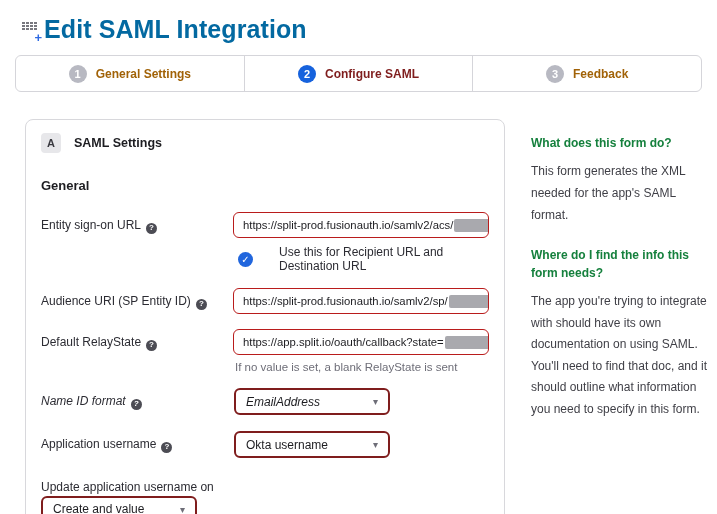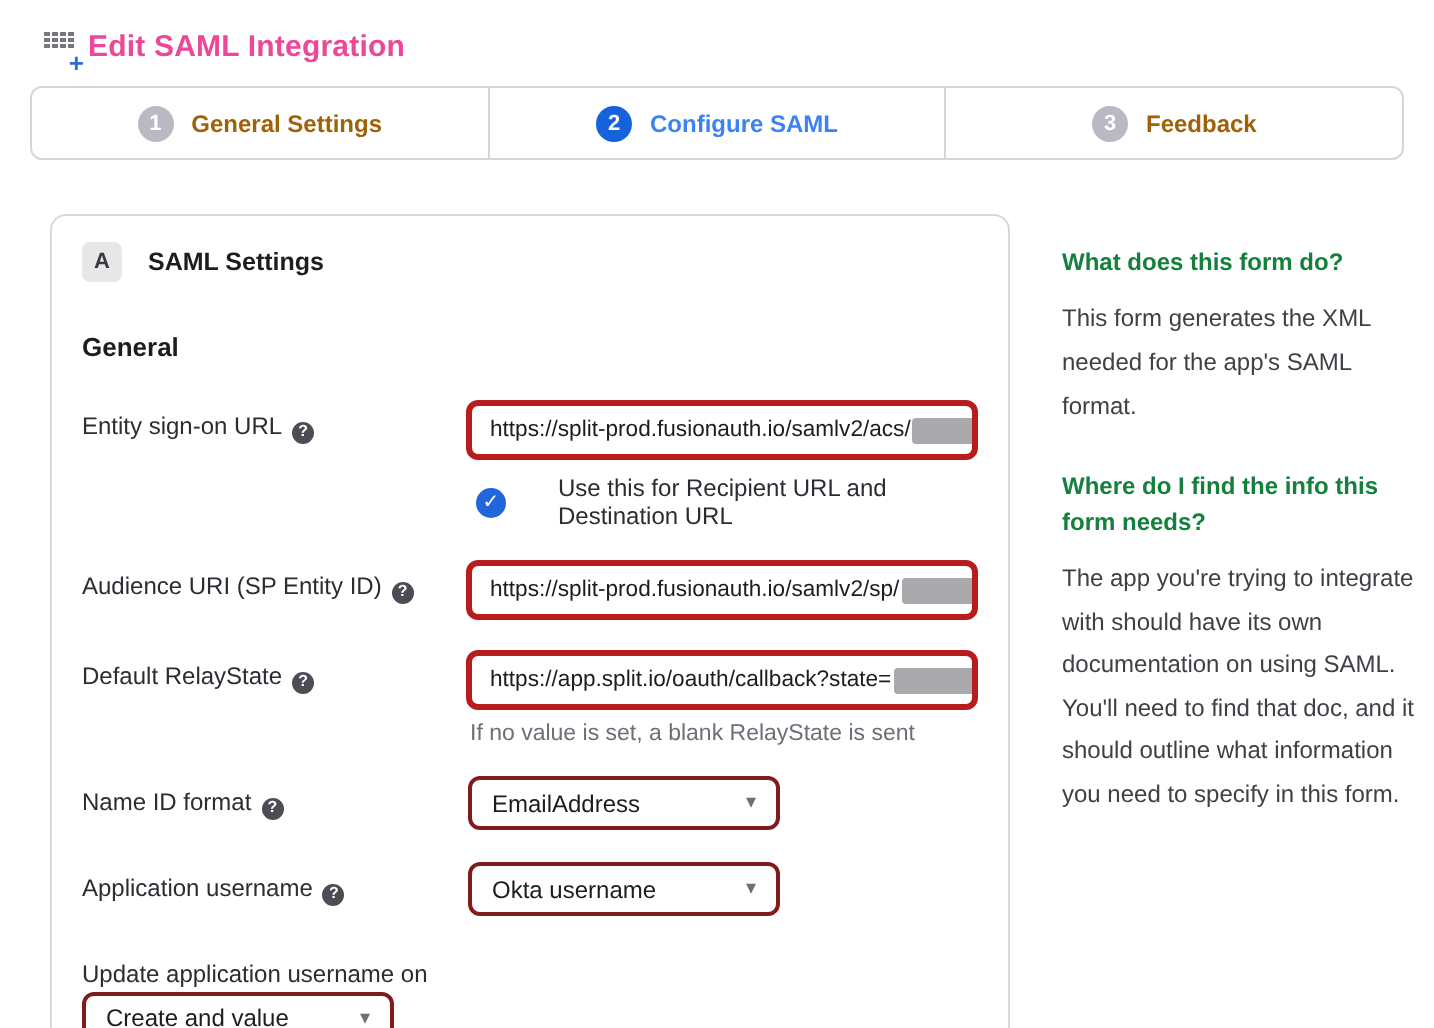--- a/index.html
+++ b/index.html
@@ -6,50 +6,50 @@
   html, body { margin: 0; padding: 0; background: #fff; }
   body { font-family: "Liberation Sans", "DejaVu Sans", sans-serif; }
   .page { width: 717px; height: 514px; position: relative; background: #fff; overflow: hidden; }
 
   
   .header { display: flex; align-items: center; gap: 5px; padding: 15px 22px 11px 22px; }
   .app-icon { width: 17px; height: 16px; position: relative; flex: 0 0 auto; }
   .app-icon .grid { display: grid; grid-template-columns: repeat(4, 3px); grid-auto-rows: 2px; gap: 1px; }
   .app-icon .grid span { background: #77777e; }
   .app-icon .plus { position: absolute; right: -3px; bottom: -6px; color: #2f6ae2; font-weight: 700; font-size: 13px; line-height: 1; }
-  .page-title { font-size: 15px; font-weight: 700; color: #ec4899; margin: 0; letter-spacing: 0.1px; }
+  .page-title { font-size: 25px; font-weight: 700; color: #0369a1; margin: 0; letter-spacing: 0.1px; }
 
   
   .stepper { margin: 0 15px; border: 1px solid #d5d5da; border-radius: 6px; display: flex; height: 37px; background: #fff; }
   .step { flex: 1; display: flex; align-items: center; justify-content: center; gap: 9px; cursor: pointer; }
   .step + .step { border-left: 1px solid #d5d5da; }
   .step-circle { width: 18px; height: 18px; border-radius: 50%; display: flex; align-items: center; justify-content: center;
                  color: #fff; font-size: 11px; font-weight: 700; background: #b8b9c2; flex: 0 0 auto; }
   .step.active .step-circle { background: #1662dd; }
   .step-label { font-size: 12px; font-weight: 700; color: #a16207; }
-  .step.active .step-label { color: #3b82f6; text-align: center; }
+  .step.active .step-label { color: #7f1d1d; text-align: center; }
 
   
   .main { display: flex; padding: 27px 0 0 25px; gap: 26px; align-items: flex-start; }
   .card { width: 480px; border: 1px solid #d8d8dc; border-radius: 8px; padding: 13px 15px; min-height: 420px; background: #fff; }
 
   .card-header { display: flex; align-items: center; gap: 13px; }
   .badge-a { width: 20px; height: 20px; background: #e7e7ea; border-radius: 4px; display: flex; align-items: center;
              justify-content: center; font-size: 11px; font-weight: 700; color: #3a3a40; }
   .card-title { font-size: 12.5px; font-weight: 700; color: #1d1d21; }
   .group-heading { font-size: 13px; font-weight: 700; color: #1d1d21; margin: 25px 0 19px 0; }
 
   .field-row { display: flex; margin-bottom: 15px; }
   .field-label { width: 193px; font-size: 12px; color: #2c2c33; padding-top: 6px; line-height: 1.3; padding-right: 10px; }
   .help-icon { width: 11px; height: 11px; border-radius: 50%; background: #4c4c54; color: #fff; font-size: 8px;
                display: inline-flex; align-items: center; justify-content: center; font-weight: 700; margin-left: 5px;
                position: relative; top: 1px; }
   .field-control { flex: 1; }
 
-  .text-input { width: 256px; height: 26px; border: 3px solid #b91c1c; border-radius: 6px; padding: 12px 9px;
+  .text-input { width: 256px; height: 26px; border: 1px solid #b91c1c; border-radius: 6px; padding: 0 9px;
                 font-size: 11.3px; color: #1d1d21; display: flex; align-items: center; white-space: nowrap;
                 overflow: hidden; background: #fff; }
   .redacted { display: inline-block; height: 13px; background: #a9a9ae; border-radius: 2px; flex: 1; min-width: 55px; margin-left: 1px; }
 
   .checkbox-row { display: flex; align-items: center; gap: 9px; margin-top: 7px; padding-left: 5px; }
   .checkbox { width: 15px; height: 15px; border-radius: 50%; background: #2166dd; color: #fff; font-size: 10px;
               display: flex; align-items: center; justify-content: center; flex: 0 0 auto; }
   .checkbox-label { font-size: 12px; color: #2c2c33; margin-left: 17px; }
   .helper-text { font-size: 11.5px; color: #6e6e78; margin-top: 6px; padding-left: 2px; }
 
@@ -151,21 +151,21 @@
         </div>
         <div class="field-control">
           <div class="text-input">
             <span>https://app.split.io/oauth/callback?state=</span>
               <span class="redacted"></span>
           </div>
           <div class="helper-text">If no value is set, a blank RelayState is sent</div>
         </div>
       </div>
 
-      <div class="field-row row-select" style="">
+      <div class="field-row row-select" style="font-style:italic;">
         <div class="field-label">
           <span>Name ID format</span><span class="help-icon">?</span>
         </div>
         <div class="field-control">
           <div class="select">
             <span>EmailAddress</span>
             <span class="caret">▾</span>
           </div>
         </div>
       </div>

